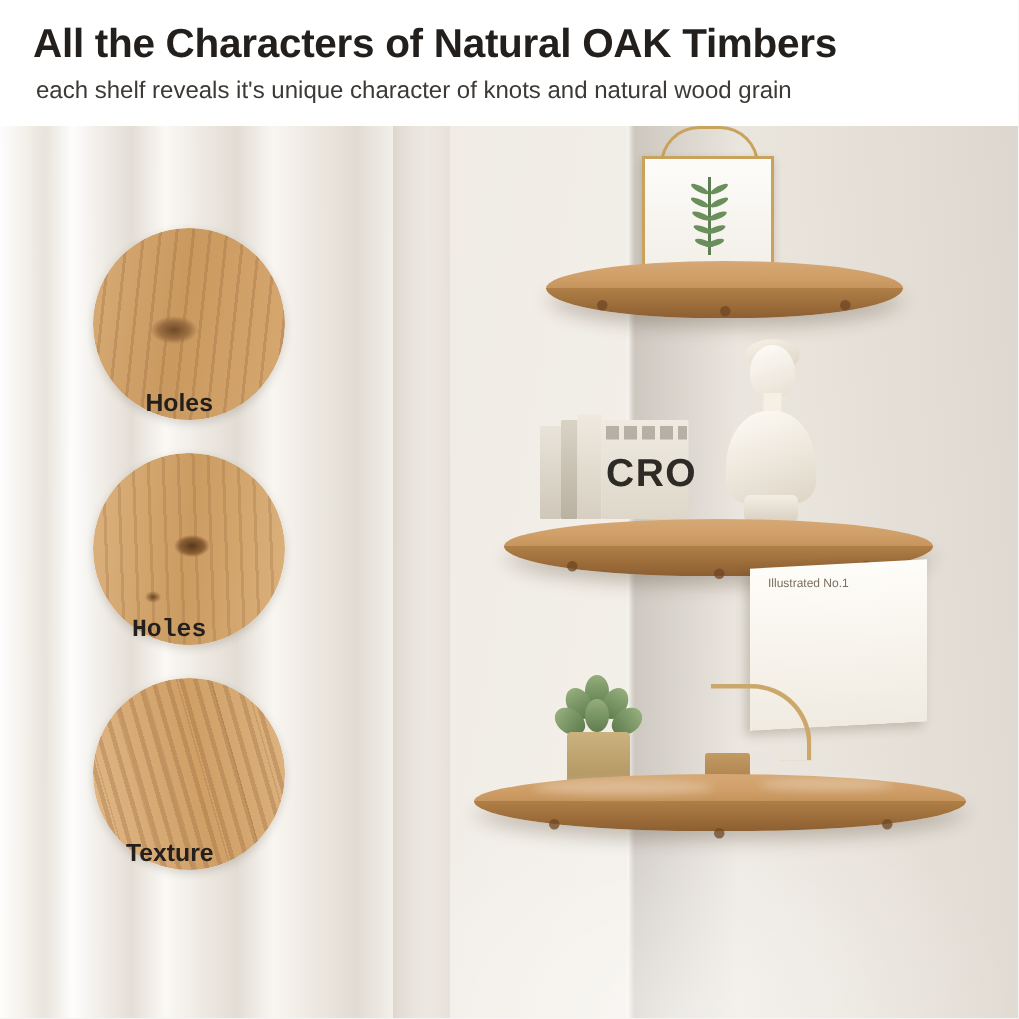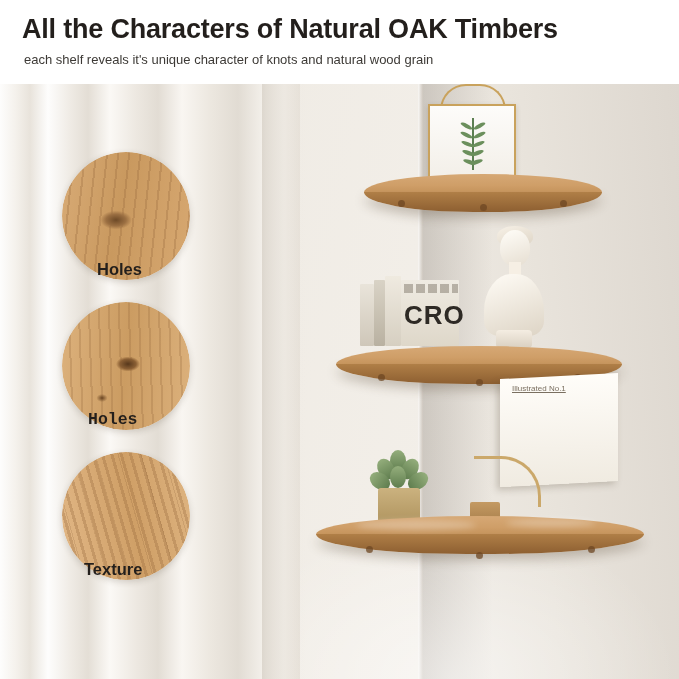--- a/index.html
+++ b/index.html
@@ -13,21 +13,21 @@
 
   
   .header{position:absolute;left:0;top:0;width:679px;height:61px;background:#ffffff;z-index:40;}
   .title{
     position:absolute;left:22px;top:14px;
     font-size:27px;font-weight:bold;color:#231f1c;letter-spacing:-0.2px;
     white-space:nowrap;
   }
   .subtitle{
     position:absolute;left:24px;top:52px;
-    font-size:13px;color:#3d3a36;white-space:nowrap;
+    font-size:16px;color:#3d3a36;white-space:nowrap;
   }
 
   
   .photo{position:absolute;left:0;top:84px;width:679px;height:595px;overflow:hidden;
     background:#efeae4;}
 
   
   .wall-left{position:absolute;left:0;top:0;width:420px;height:595px;
     background:linear-gradient(100deg,#e8e2da 0%,#efebe4 40%,#f3efe9 100%);}
   .wall-right{position:absolute;left:420px;top:0;width:259px;height:595px;
@@ -155,21 +155,21 @@
   .cro-text{position:absolute;left:404px;top:218px;width:54px;font-size:26px;font-weight:bold;
     color:#2e2a25;letter-spacing:1px;line-height:26px;font-family:"Liberation Sans",sans-serif;}
   .cro-top{position:absolute;left:404px;top:200px;width:54px;height:9px;
     background:repeating-linear-gradient(90deg,#8a8275 0 9px,transparent 9px 12px);opacity:.55;}
 
   
   .mag{position:absolute;left:500px;top:292px;width:118px;height:108px;
     background:linear-gradient(180deg,#fffdf9,#f0ebe1);
     box-shadow:-3px 3px 7px rgba(80,66,48,0.25);
     transform:skewY(-3deg);}
-  .mag-label{position:absolute;left:512px;top:300px;font-size:8px;color:#7a6f60;text-decoration:underline;}
+  .mag-label{position:absolute;left:512px;top:300px;font-size:8px;color:#7a6f60;}
   .mag-title{position:absolute;left:510px;top:308px;font-size:24px;font-weight:bold;color:#2b2722;
     letter-spacing:0.5px;}
 
   
   .pot{position:absolute;left:378px;top:404px;width:42px;height:44px;
     background:linear-gradient(180deg,#cbb27f,#a98d57);border-radius:3px 3px 5px 5px;}
   .succulent{position:absolute;left:372px;top:366px;width:56px;height:44px;}
   .sl{position:absolute;width:16px;height:22px;border-radius:50% 50% 50% 50%;
     background:linear-gradient(180deg,#94ae7c,#5f7d4e);}
 

